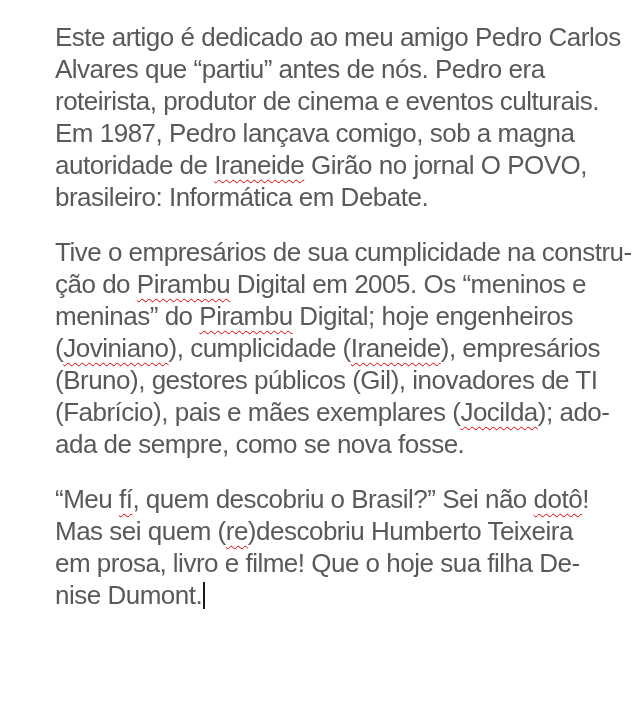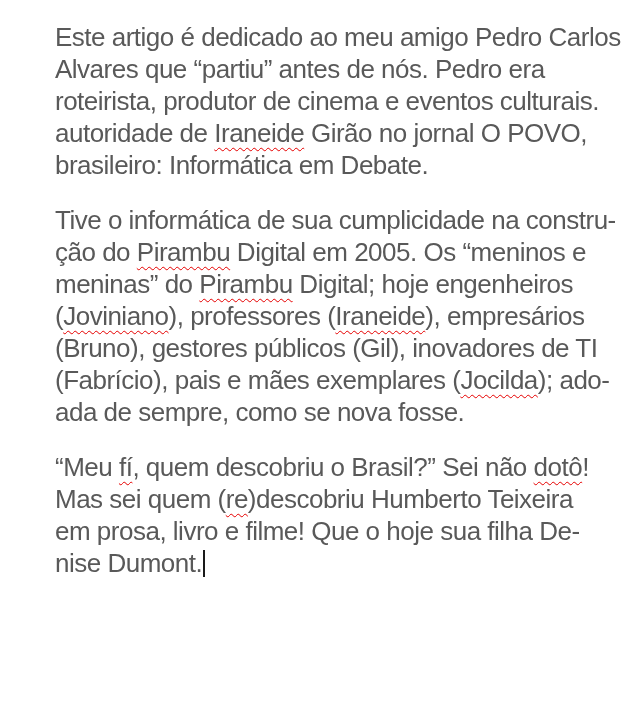--- a/index.html
+++ b/index.html
@@ -51,28 +51,29 @@
 </style>
 </head>
 <body>
 
 <div class="page">
   <div class="doc">
       <div class="para">
         <div class="line"><span class="run">Este artigo é dedicado ao meu amigo Pedro Carlos</span></div>
         <div class="line"><span class="run">Alvares que “partiu” antes de nós. Pedro era</span></div>
         <div class="line"><span class="run">roteirista, produtor de cinema e eventos culturais.</span></div>
+        <div class="line"><span class="run">Em 1987, Pedro lançava comigo, sob a magna</span></div>
         <div class="line"><span class="run">autoridade de </span><span class="run misspelled">Iraneide</span><span class="run"> Girão no jornal O POVO,</span></div>
         <div class="line"><span class="run">brasileiro: Informática em Debate.</span></div>
       </div>
       <div class="para">
-        <div class="line"><span class="run">Tive o informática de sua cumplicidade na constru-</span></div>
+        <div class="line"><span class="run">Tive o empresários de sua cumplicidade na constru-</span></div>
         <div class="line"><span class="run">ção do </span><span class="run misspelled">Pirambu</span><span class="run"> Digital em 2005. Os “meninos e</span></div>
         <div class="line"><span class="run">meninas” do </span><span class="run misspelled">Pirambu</span><span class="run"> Digital; hoje engenheiros</span></div>
-        <div class="line"><span class="run">(</span><span class="run misspelled">Joviniano</span><span class="run">), professores (</span><span class="run misspelled">Iraneide</span><span class="run">), empresários</span></div>
+        <div class="line"><span class="run">(</span><span class="run misspelled">Joviniano</span><span class="run">), cumplicidade (</span><span class="run misspelled">Iraneide</span><span class="run">), empresários</span></div>
         <div class="line"><span class="run">(Bruno), gestores públicos (Gil), inovadores de TI</span></div>
         <div class="line"><span class="run">(Fabrício), pais e mães exemplares (</span><span class="run misspelled">Jocilda</span><span class="run">); ado-</span></div>
         <div class="line"><span class="run">ada de sempre, como se nova fosse.</span></div>
       </div>
       <div class="para">
         <div class="line"><span class="run">“Meu </span><span class="run misspelled">fí</span><span class="run">, quem descobriu o Brasil?” Sei não </span><span class="run misspelled">dotô</span><span class="run">!</span></div>
         <div class="line"><span class="run">Mas sei quem (</span><span class="run misspelled">re</span><span class="run">)descobriu Humberto Teixeira</span></div>
         <div class="line"><span class="run">em prosa, livro e filme! Que o hoje sua filha De-</span></div>
         <div class="line"><span class="run">nise Dumont.</span><span class="caret"></span></div>
       </div>

